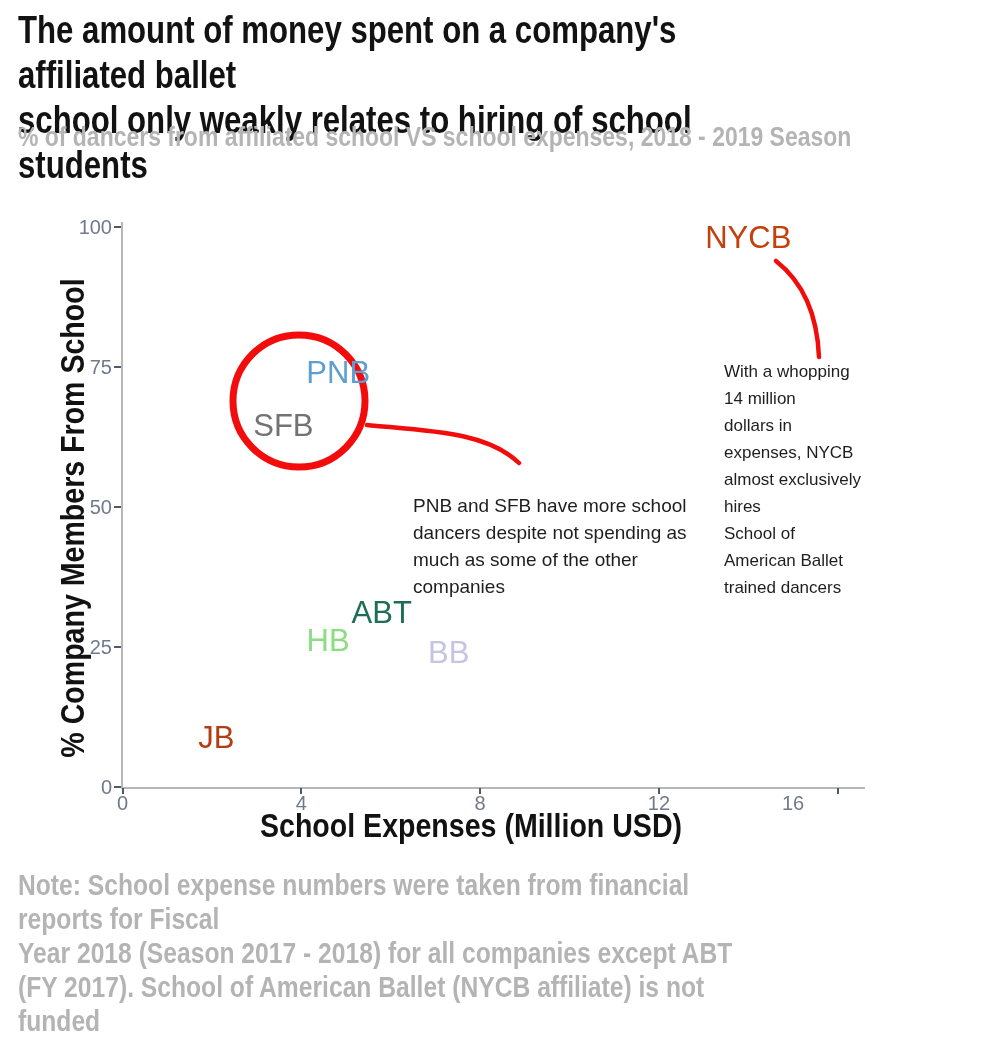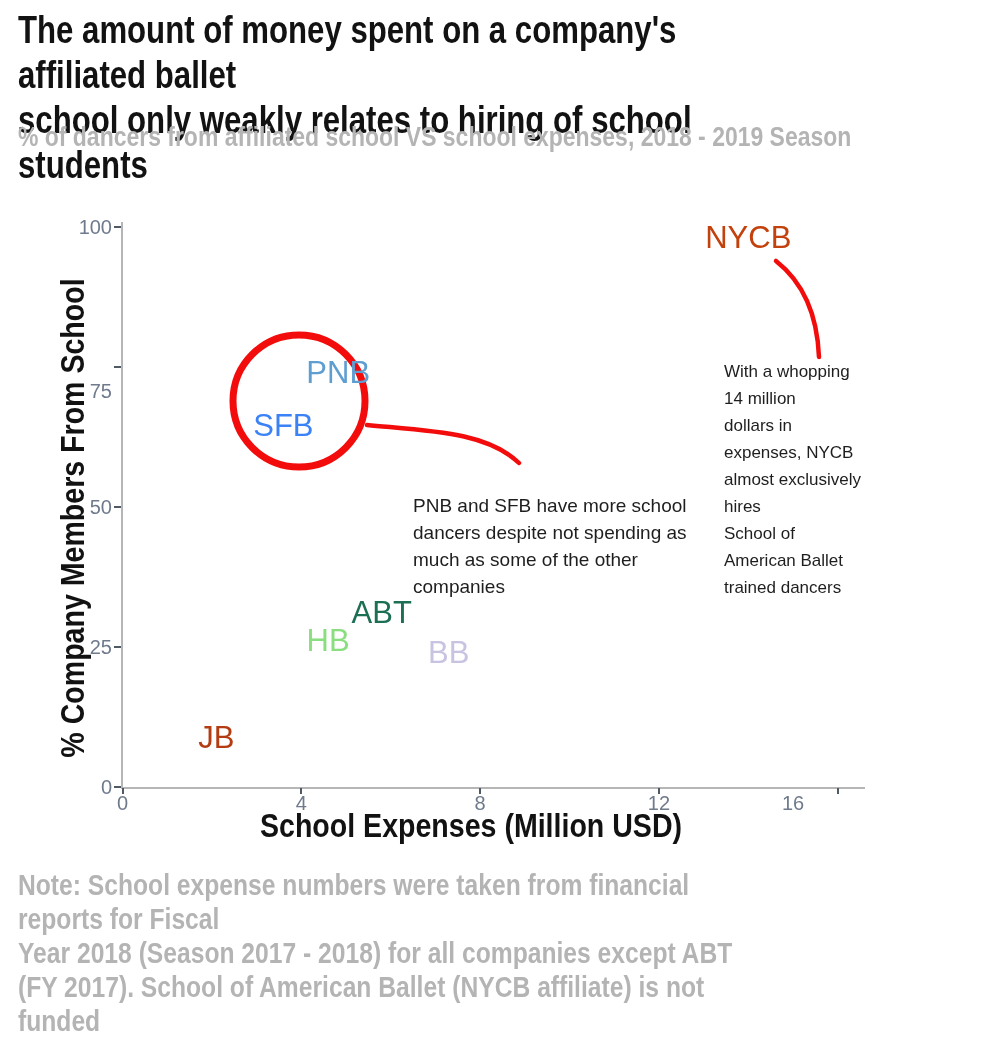--- a/index.html
+++ b/index.html
@@ -76,26 +76,26 @@
       <div class="xtl" style="left: 658.9px;">12</div>
       <div class="xtk" style="left: 836.7px;"></div>
       <div class="xtl" style="left: 793px;">16</div>
       <div class="ytk" style="top: 786px;"></div>
       <div class="ytl" style="top: 775px;">0</div>
       <div class="ytk" style="top: 646px;"></div>
       <div class="ytl" style="top: 635px;">25</div>
       <div class="ytk" style="top: 506px;"></div>
       <div class="ytl" style="top: 495px;">50</div>
       <div class="ytk" style="top: 366px;"></div>
-      <div class="ytl" style="top: 355px; margin-top: 24px;">75</div>
+      <div class="ytl" style="top: 355px;">75</div>
       <div class="ytk" style="top: 226px;"></div>
       <div class="ytl" style="top: 215px;">100</div>
       <div class="pt" style="left: 748.3px; top: 238.2px; color: #c2410c;">NYCB</div>
       <div class="pt" style="left: 310.24px; top: 372.6px; color: rgb(95, 158, 209); margin-left: 28px;">PNB</div>
-      <div class="pt" style="left: 283.42px; top: 425.8px; color: #3b82f6;">SFB</div>
+      <div class="pt" style="left: 283.42px; top: 425.8px; color: #737373;">SFB</div>
       <div class="pt" style="left: 381.76px; top: 613.4px; color: rgb(28, 110, 85); text-align: right;">ABT</div>
       <div class="pt" style="left: 328.12px; top: 641.4px; color: rgb(138, 222, 128);">HB</div>
       <div class="pt" style="left: 448.81px; top: 652.6px; color: rgb(199, 196, 226); text-align: right;">BB</div>
       <div class="pt" style="left: 216.37px; top: 717px; color: rgb(179, 60, 18); margin-top: 21px;">JB</div>
     </div>
 
   <div class="note">Note: School expense numbers were taken from financial reports for Fiscal
 Year 2018 (Season 2017 - 2018) for all companies except ABT
 (FY 2017). School of American Ballet (NYCB affiliate) is not funded
 by the company. PNB's school expenses include outreach.</div>

